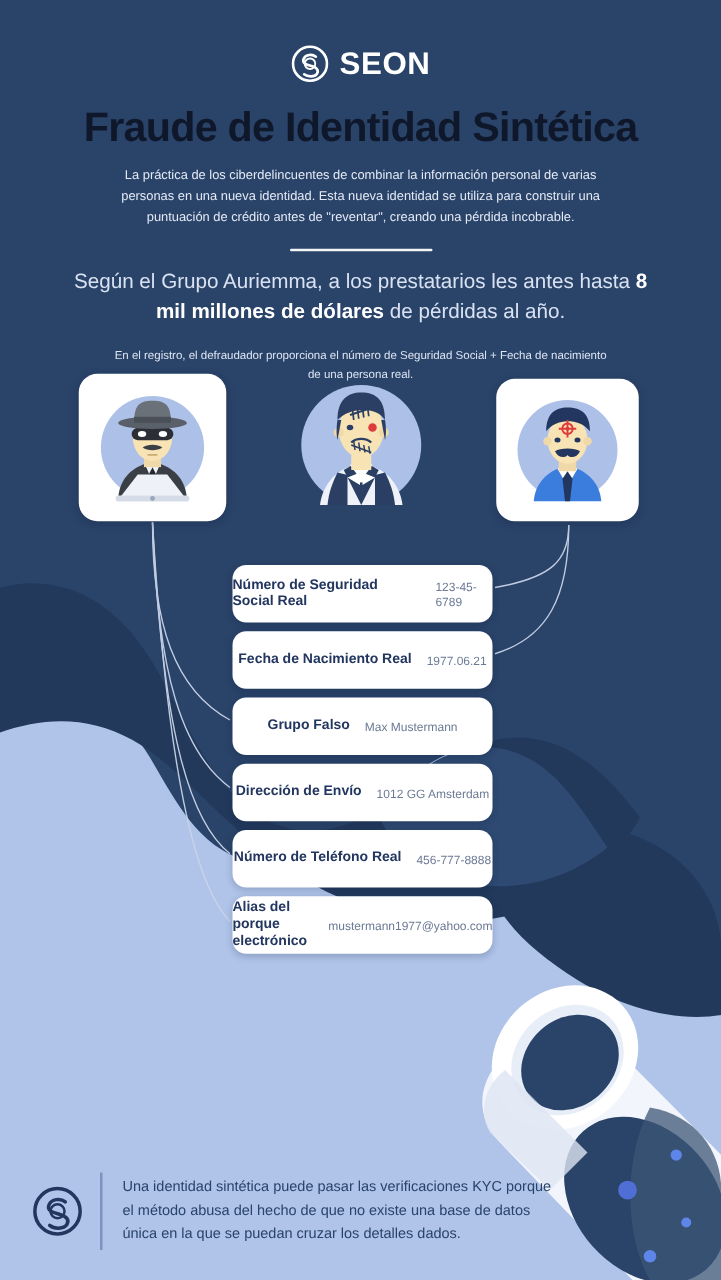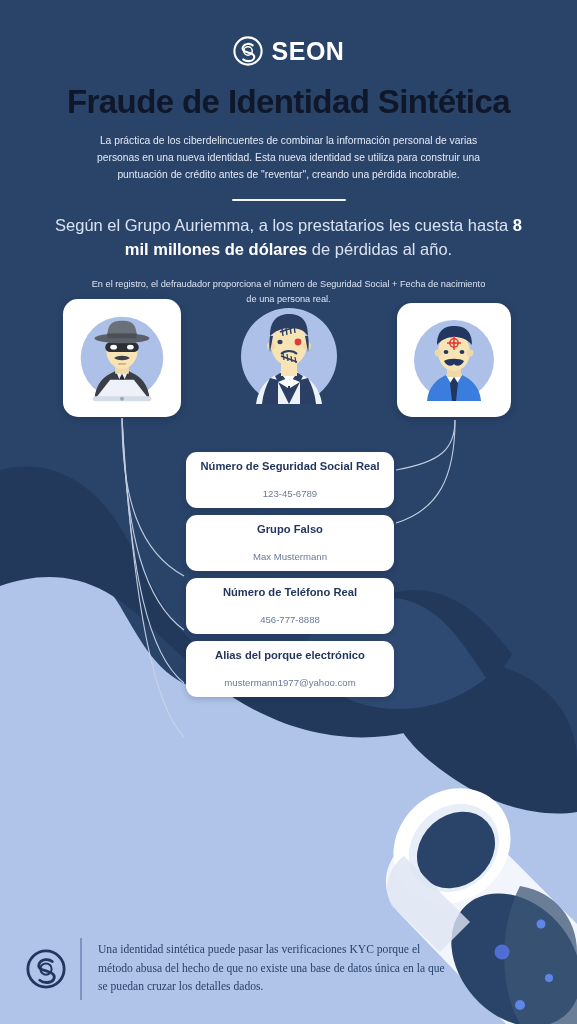--- a/index.html
+++ b/index.html
@@ -72,37 +72,37 @@
   .avatar-card svg { display:block; width:100%; height:100%; }
 
   
   .connectors { position:absolute; inset:0; z-index:4; }
 
   
   .cards { position:absolute; left:186px; top:452px; width:208px; z-index:7; }
   .data-card {
     background:#ffffff;
     border-radius:11px;
-    height:56px;
+    height:46px;
     margin-bottom:7px;
     display:flex;
-    flex-direction:column;
+    flex-direction:row;
     align-items:center;
     justify-content:center;
     box-shadow:0 2px 6px rgba(12,25,50,.20);
     gap:12px;
   }
   .dc-label { color:#22365f; font-size:11.2px; font-weight:bold; line-height:1.2; }
   .dc-value { color:#6b7a95; font-size:9.6px; margin-top:3px; line-height:1.2; }
 
   
   .footer {
     position:absolute; left:0; bottom:0; width:577px; height:110px;
     z-index:8;
-    display:flex; align-items:center; padding-left:26px;font-family:Liberation Serif, serif;
+    display:flex; align-items:center; padding-left:26px;
   }
   .footer-logo { width:40px; height:40px; flex:none; }
   .footer-rule { width:2px; height:62px; background:#7d93c0; margin:0 16px 0 14px; flex:none; }
   .footer-text { color:#2a4369; font-size:11.6px; line-height:1.62; max-width:350px; }
 </style>
 </head>
 <body>
 
 <div id="root">
 
@@ -191,21 +191,21 @@
       </svg>
       <span class="logo-word">SEON</span>
     </div>
 
     <h1 class="title">Fraude de Identidad Sintética</h1>
 
     <p class="intro">La práctica de los ciberdelincuentes de combinar la información personal de varias personas en una nueva identidad. Esta nueva identidad se utiliza para construir una puntuación de crédito antes de "reventar", creando una pérdida incobrable.</p>
 
     <div class="divider"></div>
 
-    <p class="stat"><span>Según el Grupo Auriemma, a los prestatarios les cuesta hasta </span><b>8 mil millones de dólares</b><span> de pérdidas al año.</span></p>
+    <p class="stat"><span>Según el Grupo Auriemma, a los prestatarios les antes hasta </span><b>8 mil millones de dólares</b><span> de pérdidas al año.</span></p>
 
     <p class="note">En el registro, el defraudador proporciona el número de Seguridad Social + Fecha de nacimiento de una persona real.</p>
   </div>
 
   <div class="avatars">
 
     <div class="avatar-card av-a">
       <svg viewBox="0 0 120 120">
         <circle cx="60" cy="60" r="42" fill="#adc0e8"></circle>
 
@@ -320,26 +320,34 @@
     </div>
   </div>
 
   <div class="cards">
 
     <div class="data-card">
       <div class="dc-label">Número de Seguridad Social Real</div>
       <div class="dc-value">123-45-6789</div>
     </div>
 
+    <div class="data-card">
+      <div class="dc-label">Fecha de Nacimiento Real</div>
+      <div class="dc-value">1977.06.21</div>
+    </div>
 
     <div class="data-card">
       <div class="dc-label">Grupo Falso</div>
       <div class="dc-value">Max Mustermann</div>
     </div>
 
+    <div class="data-card">
+      <div class="dc-label">Dirección de Envío</div>
+      <div class="dc-value">1012 GG Amsterdam</div>
+    </div>
 
     <div class="data-card">
       <div class="dc-label">Número de Teléfono Real</div>
       <div class="dc-value">456-777-8888</div>
     </div>
 
     <div class="data-card">
       <div class="dc-label">Alias del porque electrónico</div>
       <div class="dc-value">mustermann1977@yahoo.com</div>
     </div>

